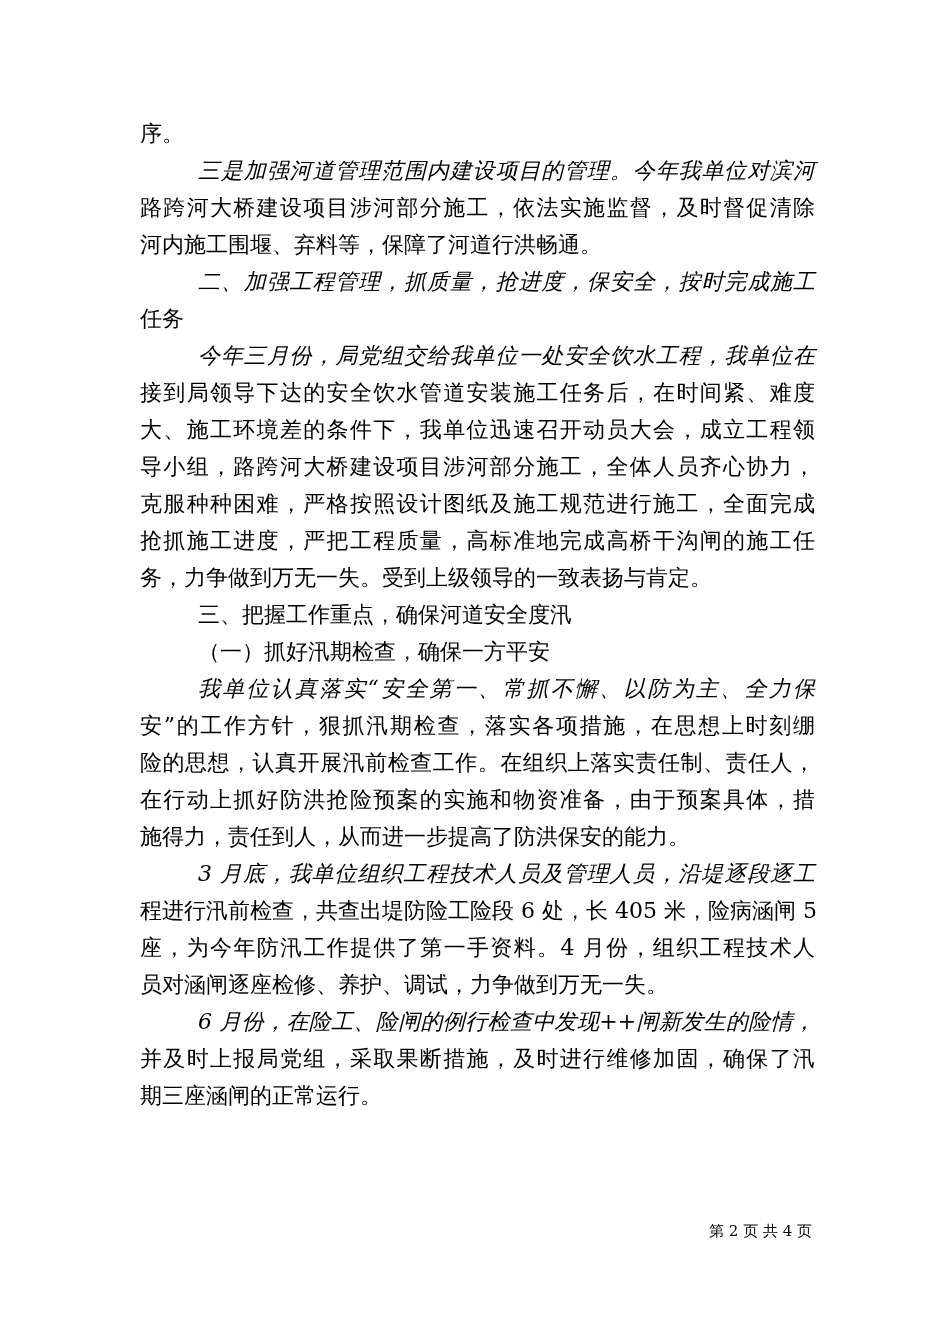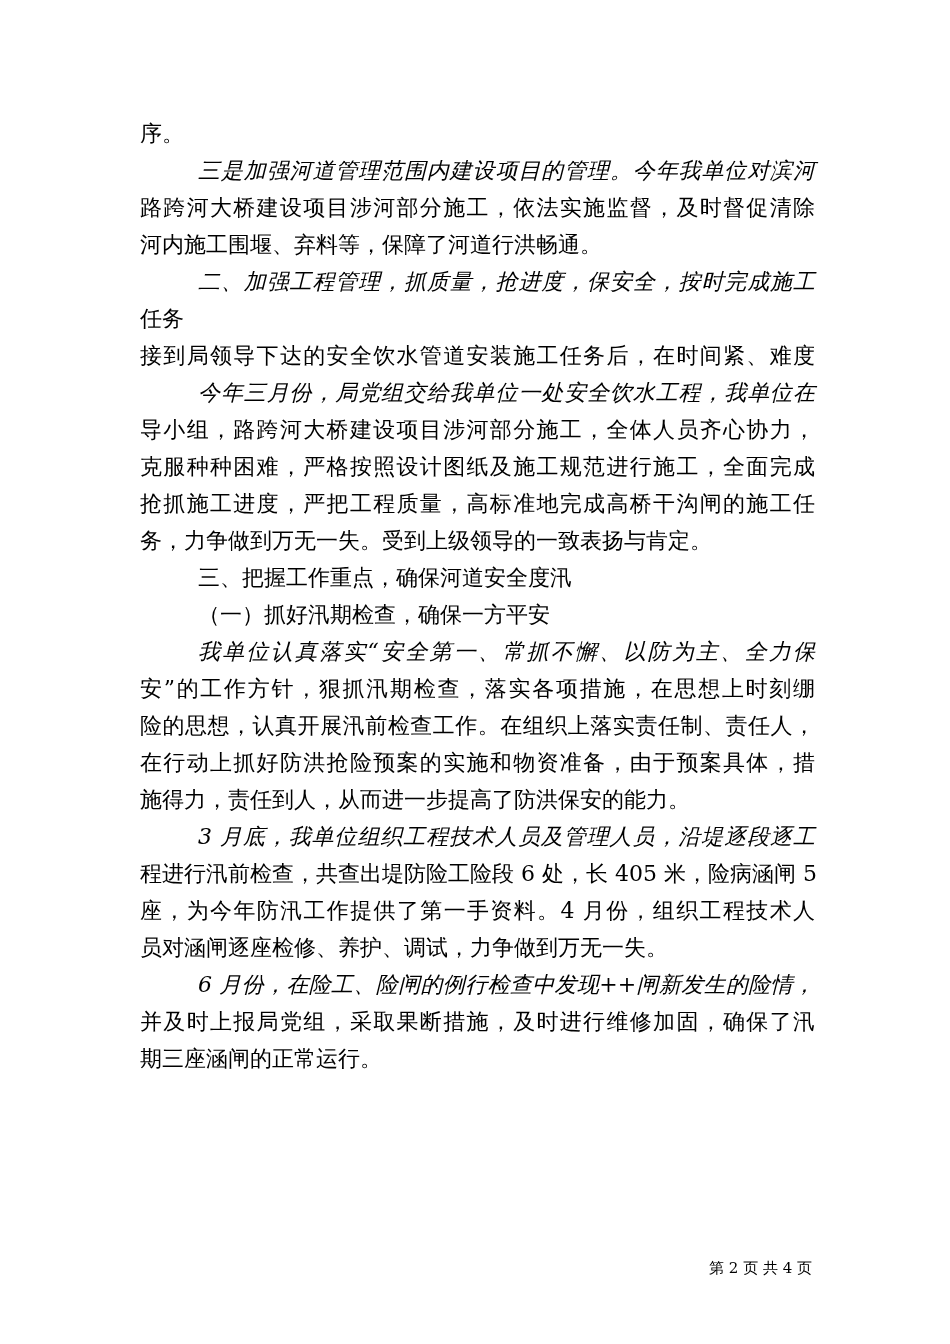--- a/index.html
+++ b/index.html
@@ -36,42 +36,43 @@
     text-align: justify;
     text-align-last: justify;
   }
   .line.fill.indent {
     width: 617px; 
     font-style: italic;
   }
   .footer {
     position: absolute;
     left: 140px;
-    top: 1258px;
+    top: 1221px;
     width: 672px;
     text-align: right;
     font-size: 15px;
     line-height: 20px;
     color: #000000;
     font-family: "DejaVu Serif", serif;
   }
 </style>
 </head>
 <body>
 
 <div class="page">
   <div class="text-block" id="lines-container">
       <div class="line">序。</div>
       <div class="line indent fill">三是加强河道管理范围内建设项目的管理。今年我单位对滨河</div>
       <div class="line fill">路跨河大桥建设项目涉河部分施工，依法实施监督，及时督促清除</div>
       <div class="line">河内施工围堰、弃料等，保障了河道行洪畅通。</div>
       <div class="line indent fill">二、加强工程管理，抓质量，抢进度，保安全，按时完成施工</div>
       <div class="line">任务</div>
+      <div class="line indent fill">今年三月份，局党组交给我单位一处安全饮水工程，我单位在</div>
       <div class="line fill">接到局领导下达的安全饮水管道安装施工任务后，在时间紧、难度</div>
-      <div class="line indent fill">今年三月份，局党组交给我单位一处安全饮水工程，我单位在</div>
+      <div class="line fill">大、施工环境差的条件下，我单位迅速召开动员大会，成立工程领</div>
       <div class="line fill">导小组，路跨河大桥建设项目涉河部分施工，全体人员齐心协力，</div>
       <div class="line fill">克服种种困难，严格按照设计图纸及施工规范进行施工，全面完成</div>
       <div class="line fill">抢抓施工进度，严把工程质量，高标准地完成高桥干沟闸的施工任</div>
       <div class="line">务，力争做到万无一失。受到上级领导的一致表扬与肯定。</div>
       <div class="line indent">三、把握工作重点，确保河道安全度汛</div>
       <div class="line indent">（一）抓好汛期检查，确保一方平安</div>
       <div class="line indent fill">我单位认真落实“安全第一、常抓不懈、以防为主、全力保</div>
       <div class="line fill">安”的工作方针，狠抓汛期检查，落实各项措施，在思想上时刻绷</div>
       <div class="line fill">险的思想，认真开展汛前检查工作。在组织上落实责任制、责任人，</div>
       <div class="line fill">在行动上抓好防洪抢险预案的实施和物资准备，由于预案具体，措</div>

